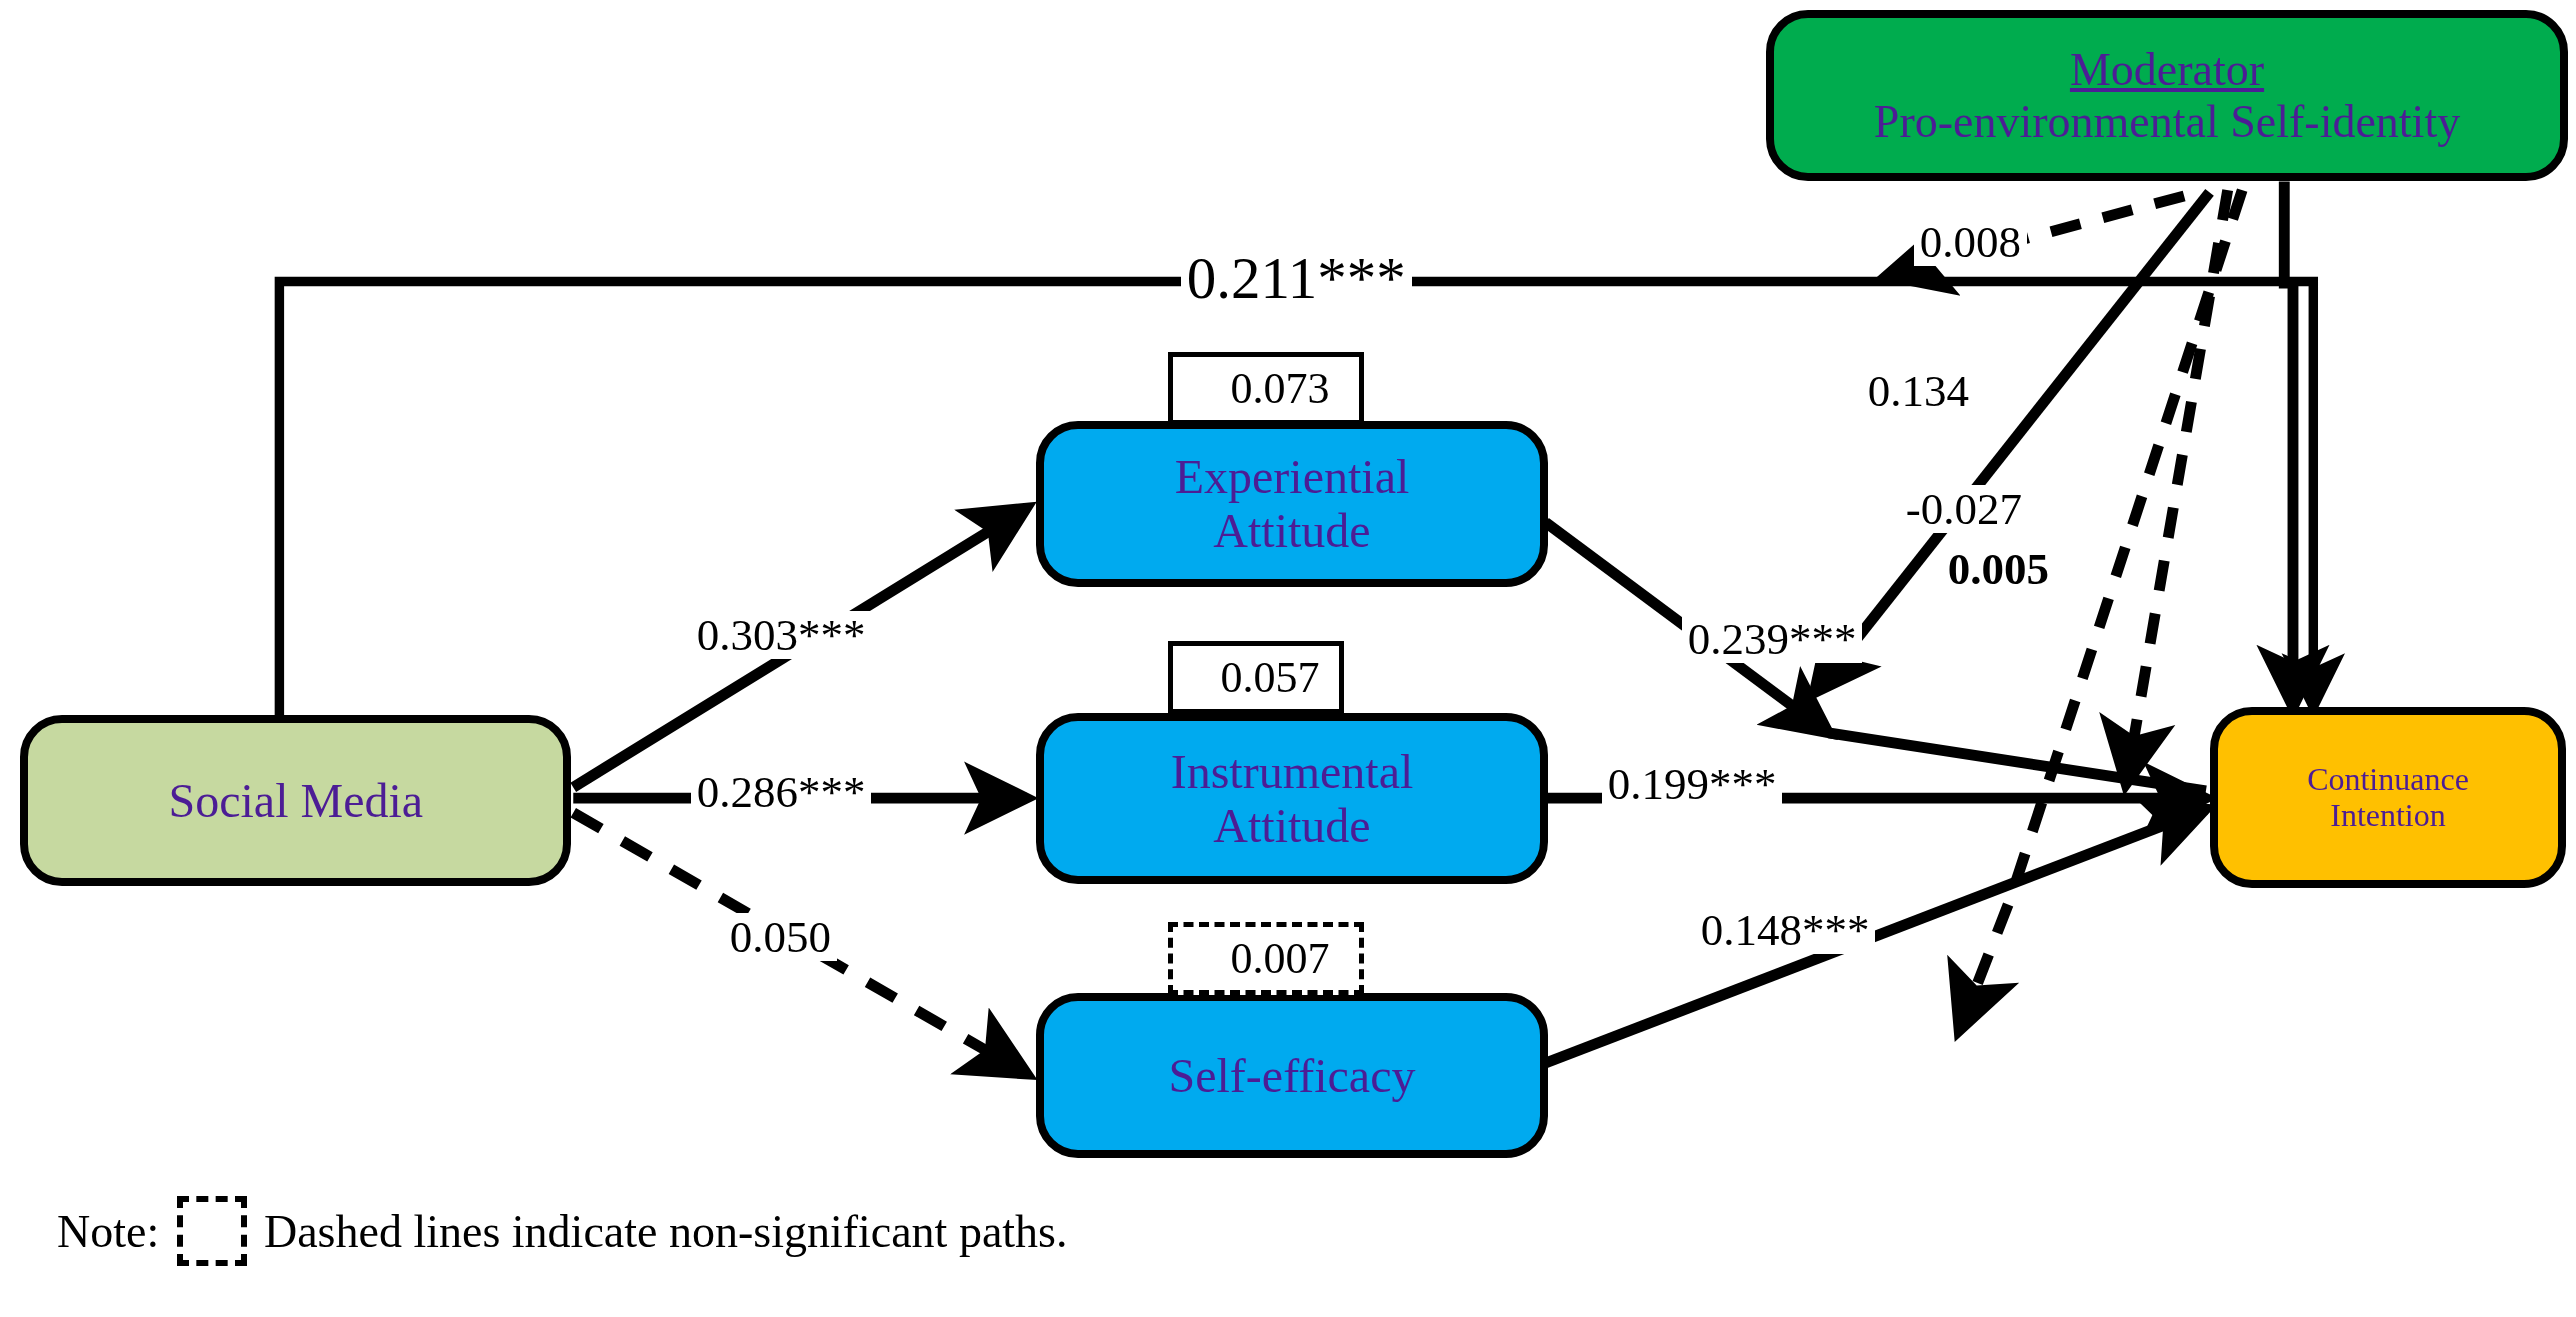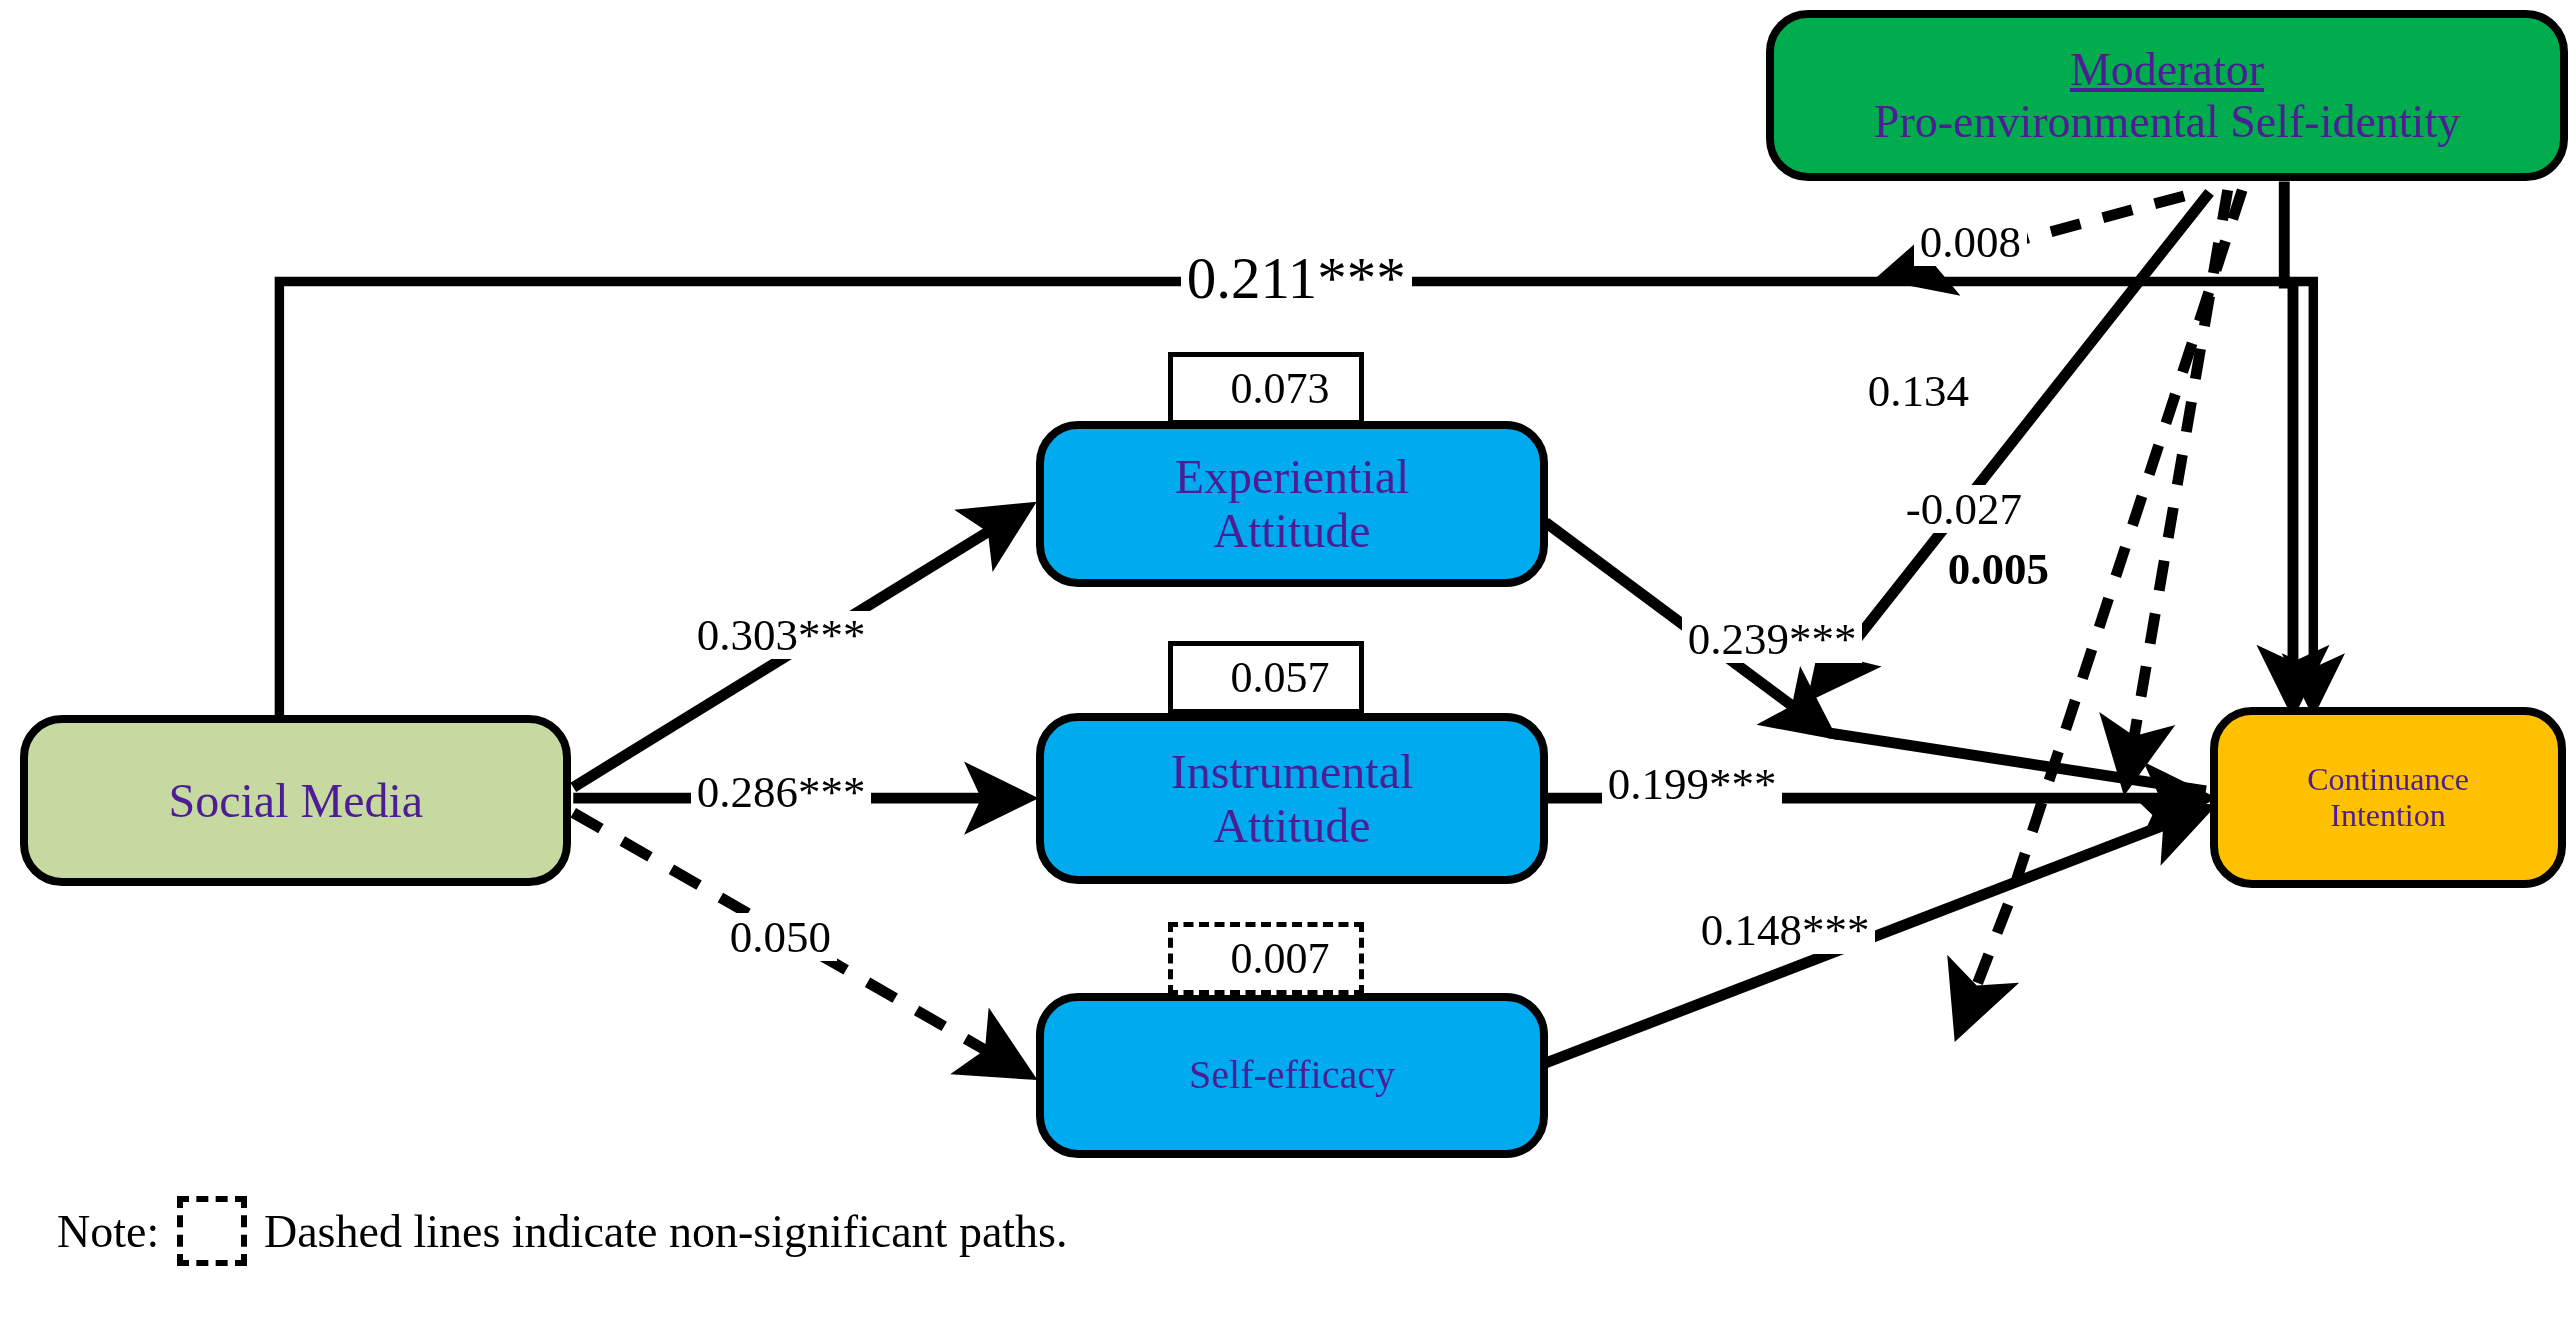--- a/index.html
+++ b/index.html
@@ -178,25 +178,25 @@
 Attitude</span>
   </div>
   <div class="r2-badge" style="left:1168px; top:352px; width:196px; height:73px; font-size:44px;">
     <span>0.073</span>
   </div>
 
   <div class="node-box" style="left:1036px; top:713px; width:512px; height:171px; background:#00aaef; font-size:48px;">
     <span class="node-label">Instrumental
 Attitude</span>
   </div>
-  <div class="r2-badge" style="left:1168px; top:641px; width:196px; height:73px; font-size:44px;">
+  <div class="r2-badge" style="left:1168px; top:641px; width:176px; height:73px; font-size:44px;">
     <span>0.057</span>
   </div>
 
-  <div class="node-box" style="left:1036px; top:993px; width:512px; height:165px; background:#00aaef; font-size:40px;">
+  <div class="node-box" style="left:1036px; top:993px; width:512px; height:165px; background:#00aaef; font-size:48px;">
     <span class="node-label">Self-efficacy</span>
   </div>
   <div class="r2-badge dashed" style="left:1168px; top:922px; width:196px; height:73px; font-size:44px;">
     <span>0.007</span>
   </div>
 
   <div class="node-box" style="left:2210px; top:707px; width:356px; height:181px; background:#ffc000; font-size:32px;">
     <span class="node-label">Continuance
 Intention</span>
   </div>

